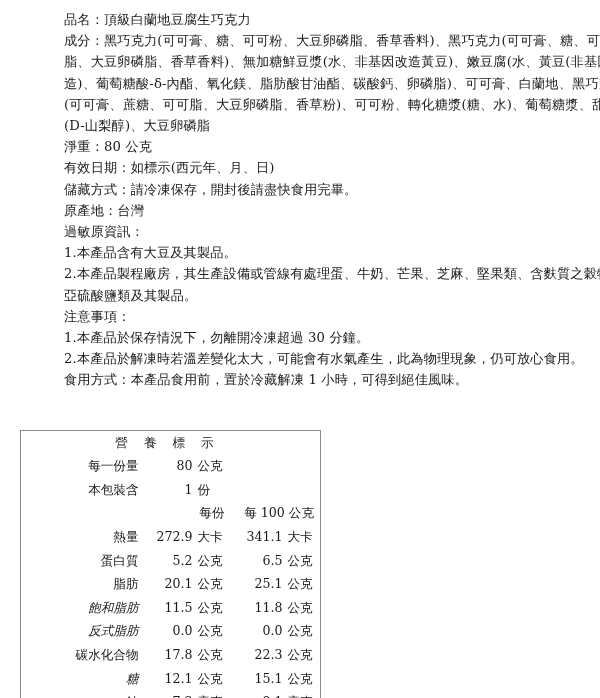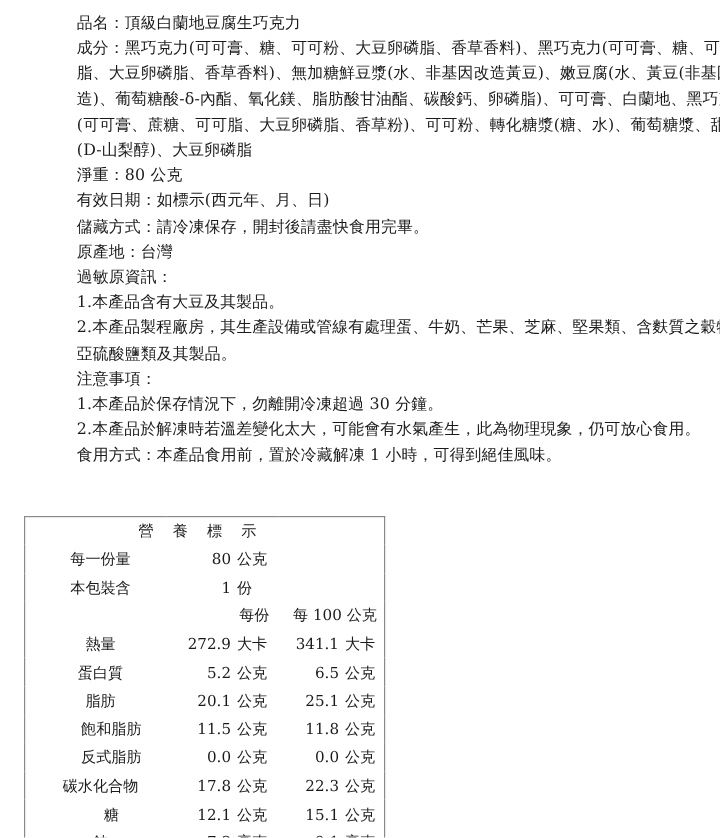--- a/index.html
+++ b/index.html
@@ -72,25 +72,26 @@
   .title-cell {
     text-align: center;
     letter-spacing: 6px;
     padding-right: 6px !important;
     height: 23px !important;
     margin-top: 44px;
   }
 
   .name-cell {
     padding-left: 8px !important;
-    text-align: center;
+    text-align: right;
     white-space: nowrap;
   }
   .name-cell.indent {
     padding-left: 26px !important;
+    font-style: italic;
   }
 
   .num-cell {
     text-align: right;
     white-space: nowrap;
     padding-right: 2px !important;
   }
   .unit-cell {
     text-align: left;
     white-space: nowrap;

